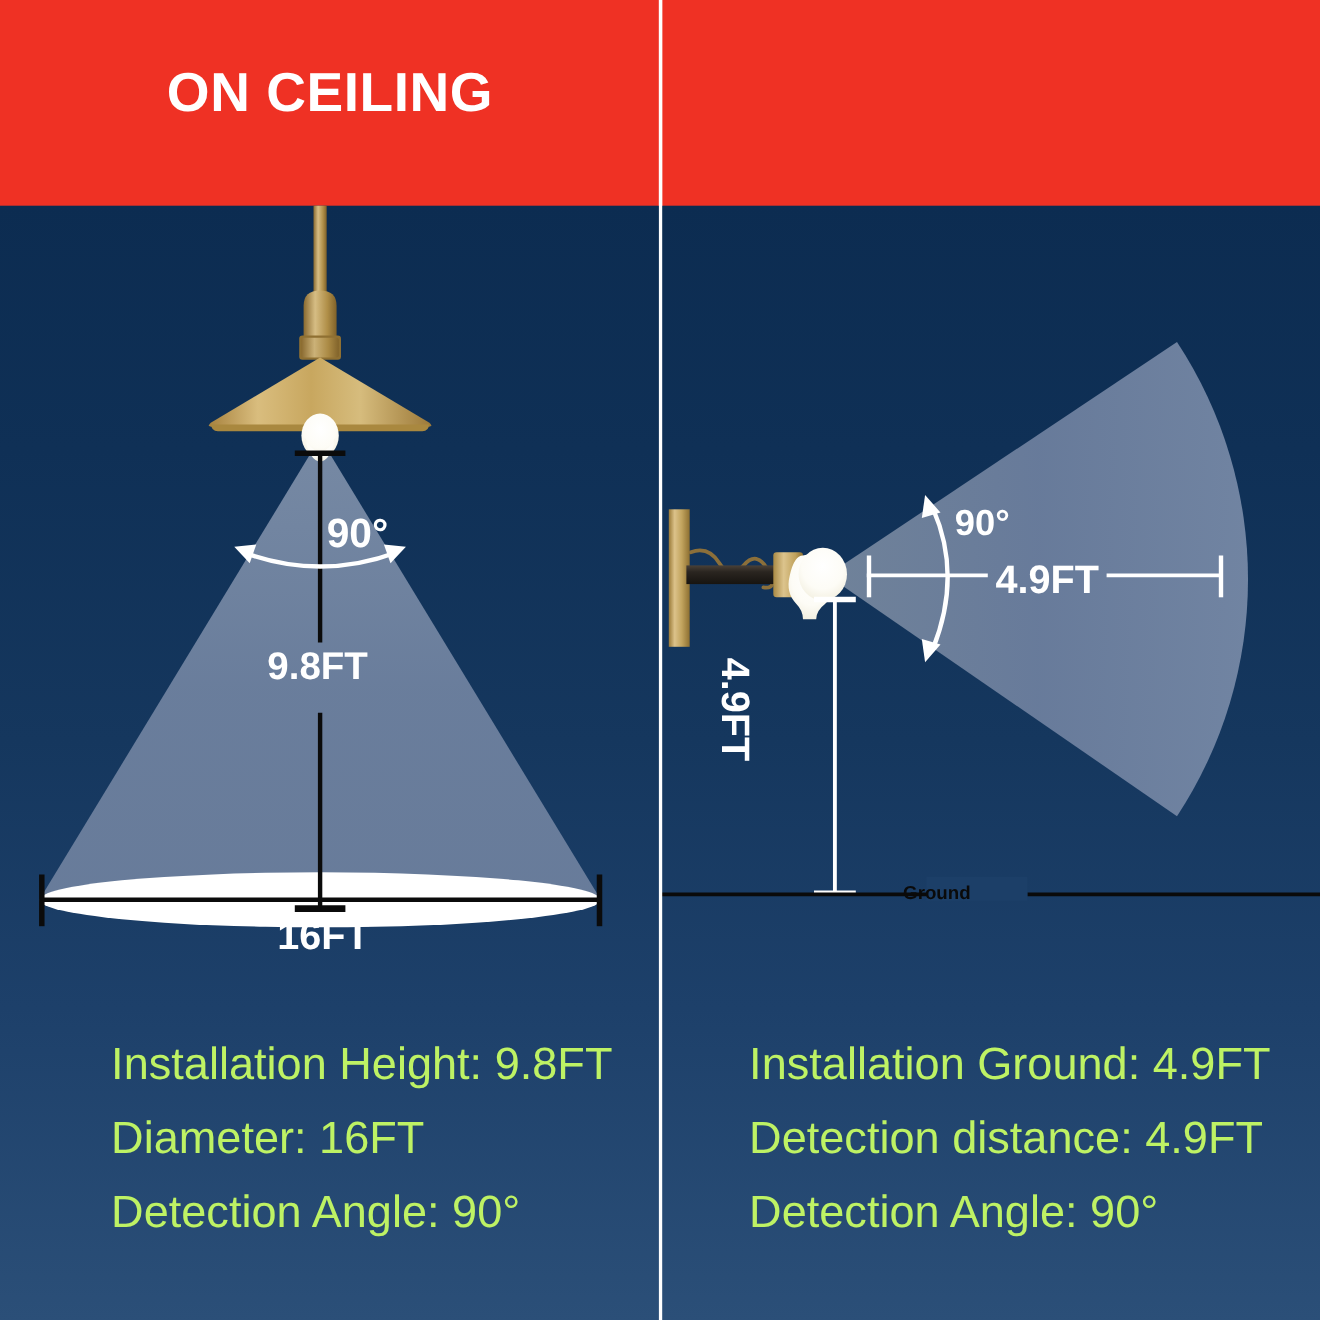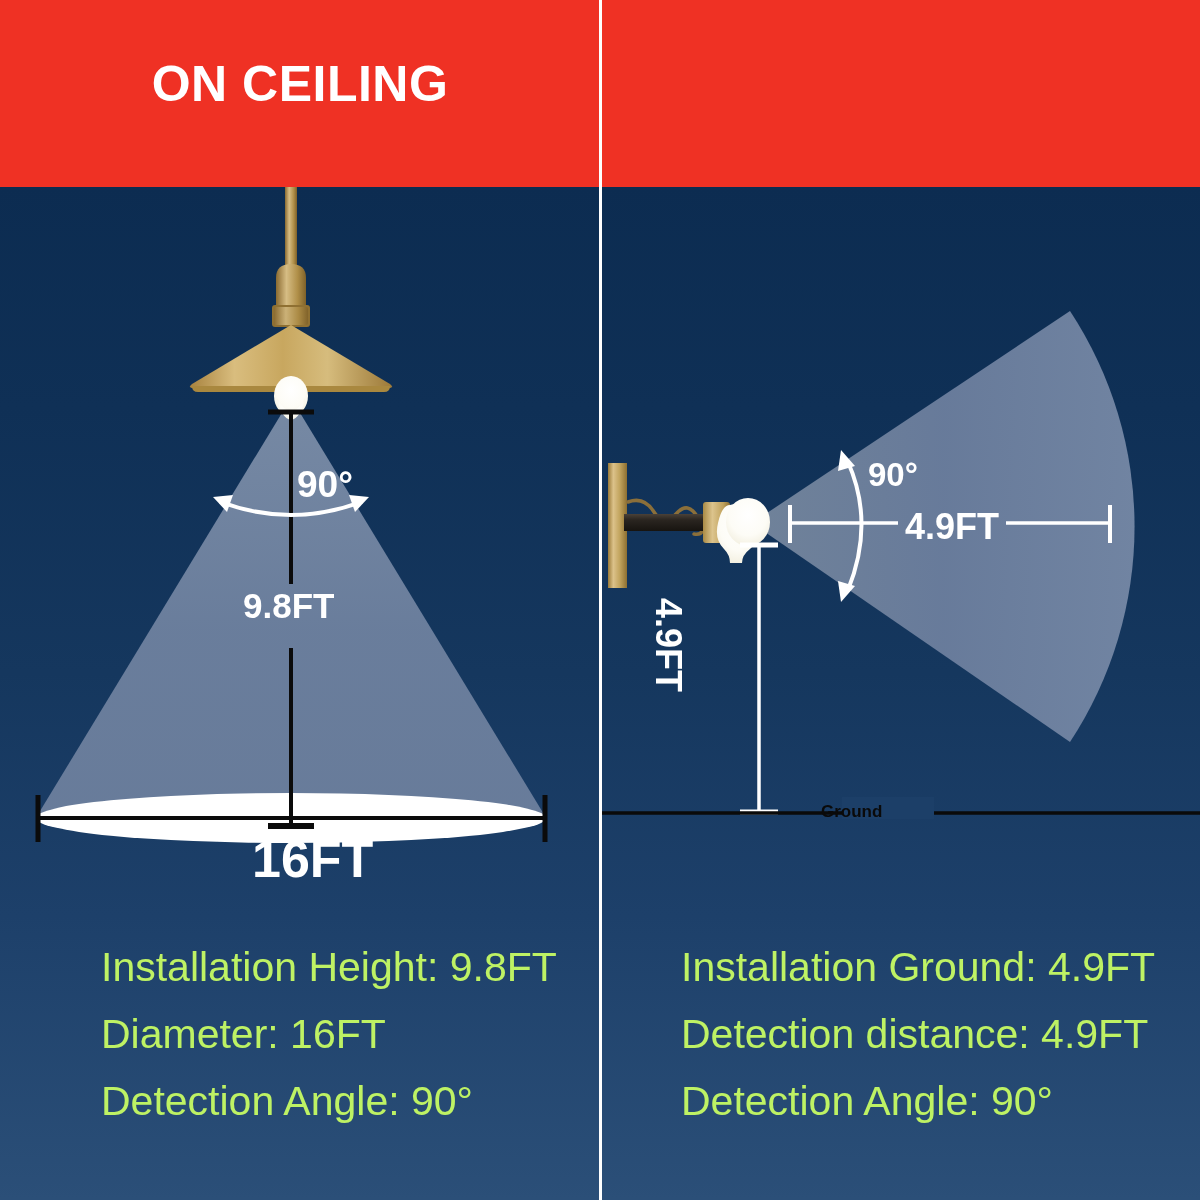--- a/index.html
+++ b/index.html
@@ -46,21 +46,21 @@
   
   svg.layer{position:absolute;left:0;top:0;width:1200px;height:1200px;overflow:visible;}
 
   
   .lbl{
     position:absolute;color:#ffffff;font-weight:bold;line-height:1;
     white-space:nowrap;z-index:30;
   }
   #lbl-angle-left{left:297px;top:466px;font-size:37px;}
   #lbl-height-left{left:243px;top:588px;font-size:35px;}
-  #lbl-diam-left{left:252px;top:833px;font-size:52px;}
+  #lbl-diam-left{left:252px;top:833px;font-size:36px;}
   #lbl-angle-right{left:868px;top:458px;font-size:33px;}
   #lbl-dist-right{left:905px;top:509px;font-size:36px;}
   #lbl-height-right{
     left:686px;top:598px;font-size:36px;
     transform:rotate(90deg);transform-origin:left top;
   }
   #lbl-ground{
     position:absolute;left:814px;top:803px;z-index:31;
     color:#0a0a0a;font-size:17px;font-weight:bold;line-height:1;
     background:transparent;padding:0 7px;

